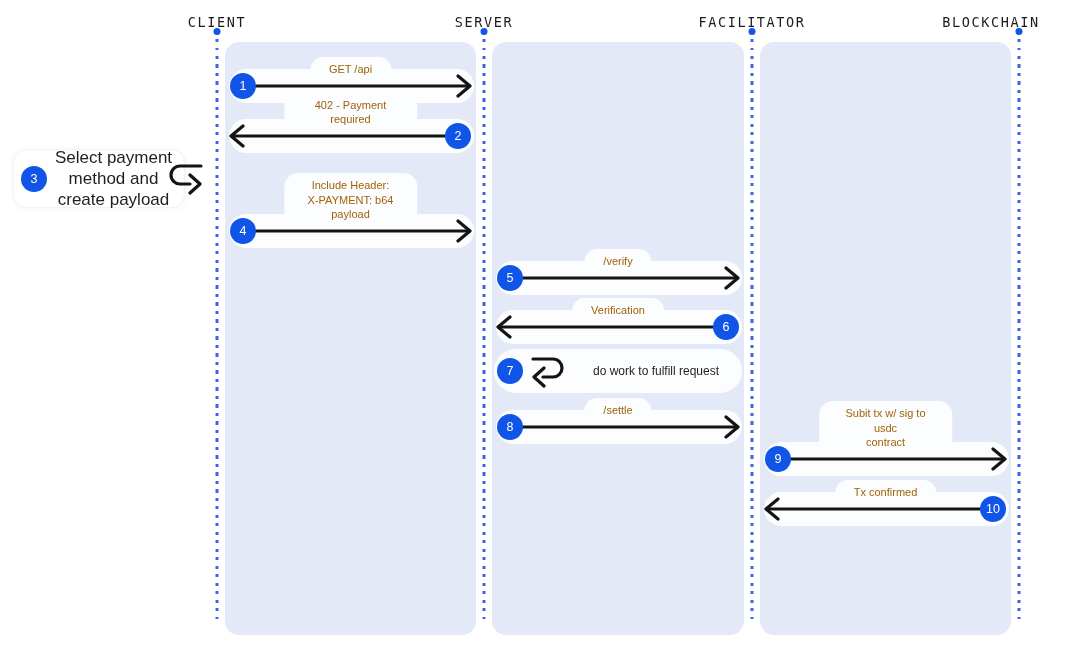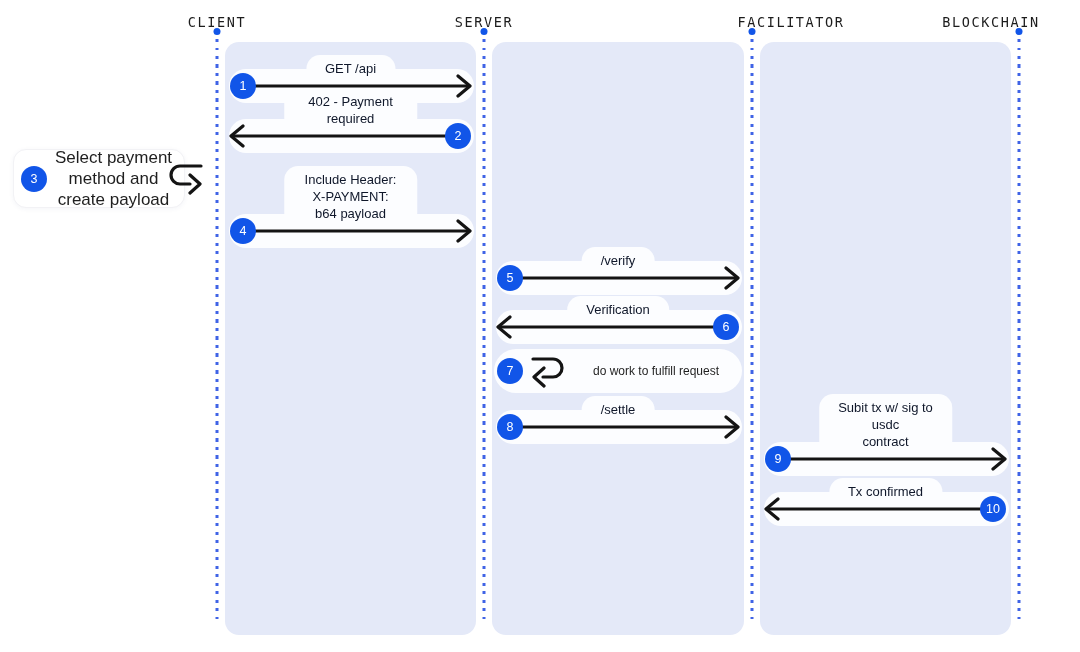--- a/index.html
+++ b/index.html
@@ -25,21 +25,21 @@
     background-image:repeating-linear-gradient(to bottom,var(--dot,#3f63e6) 0 3px,transparent 3px 8.5px);
   }
   .msg{position:absolute;height:76px;}
   .arrow-bg{
     position:absolute;top:31px;height:34px;background:var(--bubble,#fcfdff);
     border-radius:17px;
   }
   .msg-pill{
     position:absolute;left:50%;transform:translateX(-50%);bottom:32px;
     background:var(--bubble,#fcfdff);border-radius:14px;padding:5px 19px;
-    font-size:13px;line-height:1.32;color:#0f172a;text-align:center;
+    font-size:11px;line-height:1.32;color:#a16207;text-align:center;
     white-space:pre-line;max-width:240px;
   }
   .step-badge{
     position:absolute;top:35px;width:26px;height:26px;border-radius:50%;
     background:var(--accent,#1155e8);color:#fff;font-size:12.5px;
     display:flex;align-items:center;justify-content:center;z-index:3;
   }
   .arrow-svg{position:absolute;top:34px;height:28px;z-index:2;}
   .self-bg{
     position:absolute;top:26px;height:44px;left:2px;right:2px;
@@ -72,21 +72,21 @@
 <div id="stage">
     <div class="lane-panel" style="left: 218px; width: 251px;"></div>
     <div class="lane-panel" style="left: 485px; width: 252px;"></div>
     <div class="lane-panel" style="left: 753px; width: 251px;"></div>
     <div class="actor-label" style="left: 210px;">CLIENT</div>
     <div class="head-dot" style="left: 210px;"></div>
     <div class="lifeline" style="left: 210px;"></div>
     <div class="actor-label" style="left: 477px;">SERVER</div>
     <div class="head-dot" style="left: 477px;"></div>
     <div class="lifeline" style="left: 477px;"></div>
-    <div class="actor-label" style="left: 784px;">FACILITATOR</div>
+    <div class="actor-label" style="left: 745px;">FACILITATOR</div>
     <div class="head-dot" style="left: 745px;"></div>
     <div class="lifeline" style="left: 745px;"></div>
     <div class="actor-label" style="left: 984px;">BLOCKCHAIN</div>
     <div class="head-dot" style="left: 1012px;"></div>
     <div class="lifeline" style="left: 1012px;"></div>
     <div class="msg" style="left: 210px; top: 38px; width: 267px;">
       <div class="arrow-bg" style="left: 12px; width: 245px;"></div>
       <div class="msg-pill">GET /api</div>
       <svg class="arrow-svg" width="219" height="28" viewBox="0 0 219 28" style="left: 36px;">
         <line x1="0" y1="14" x2="215" y2="14" stroke="#141414" stroke-width="3.2"></line>

